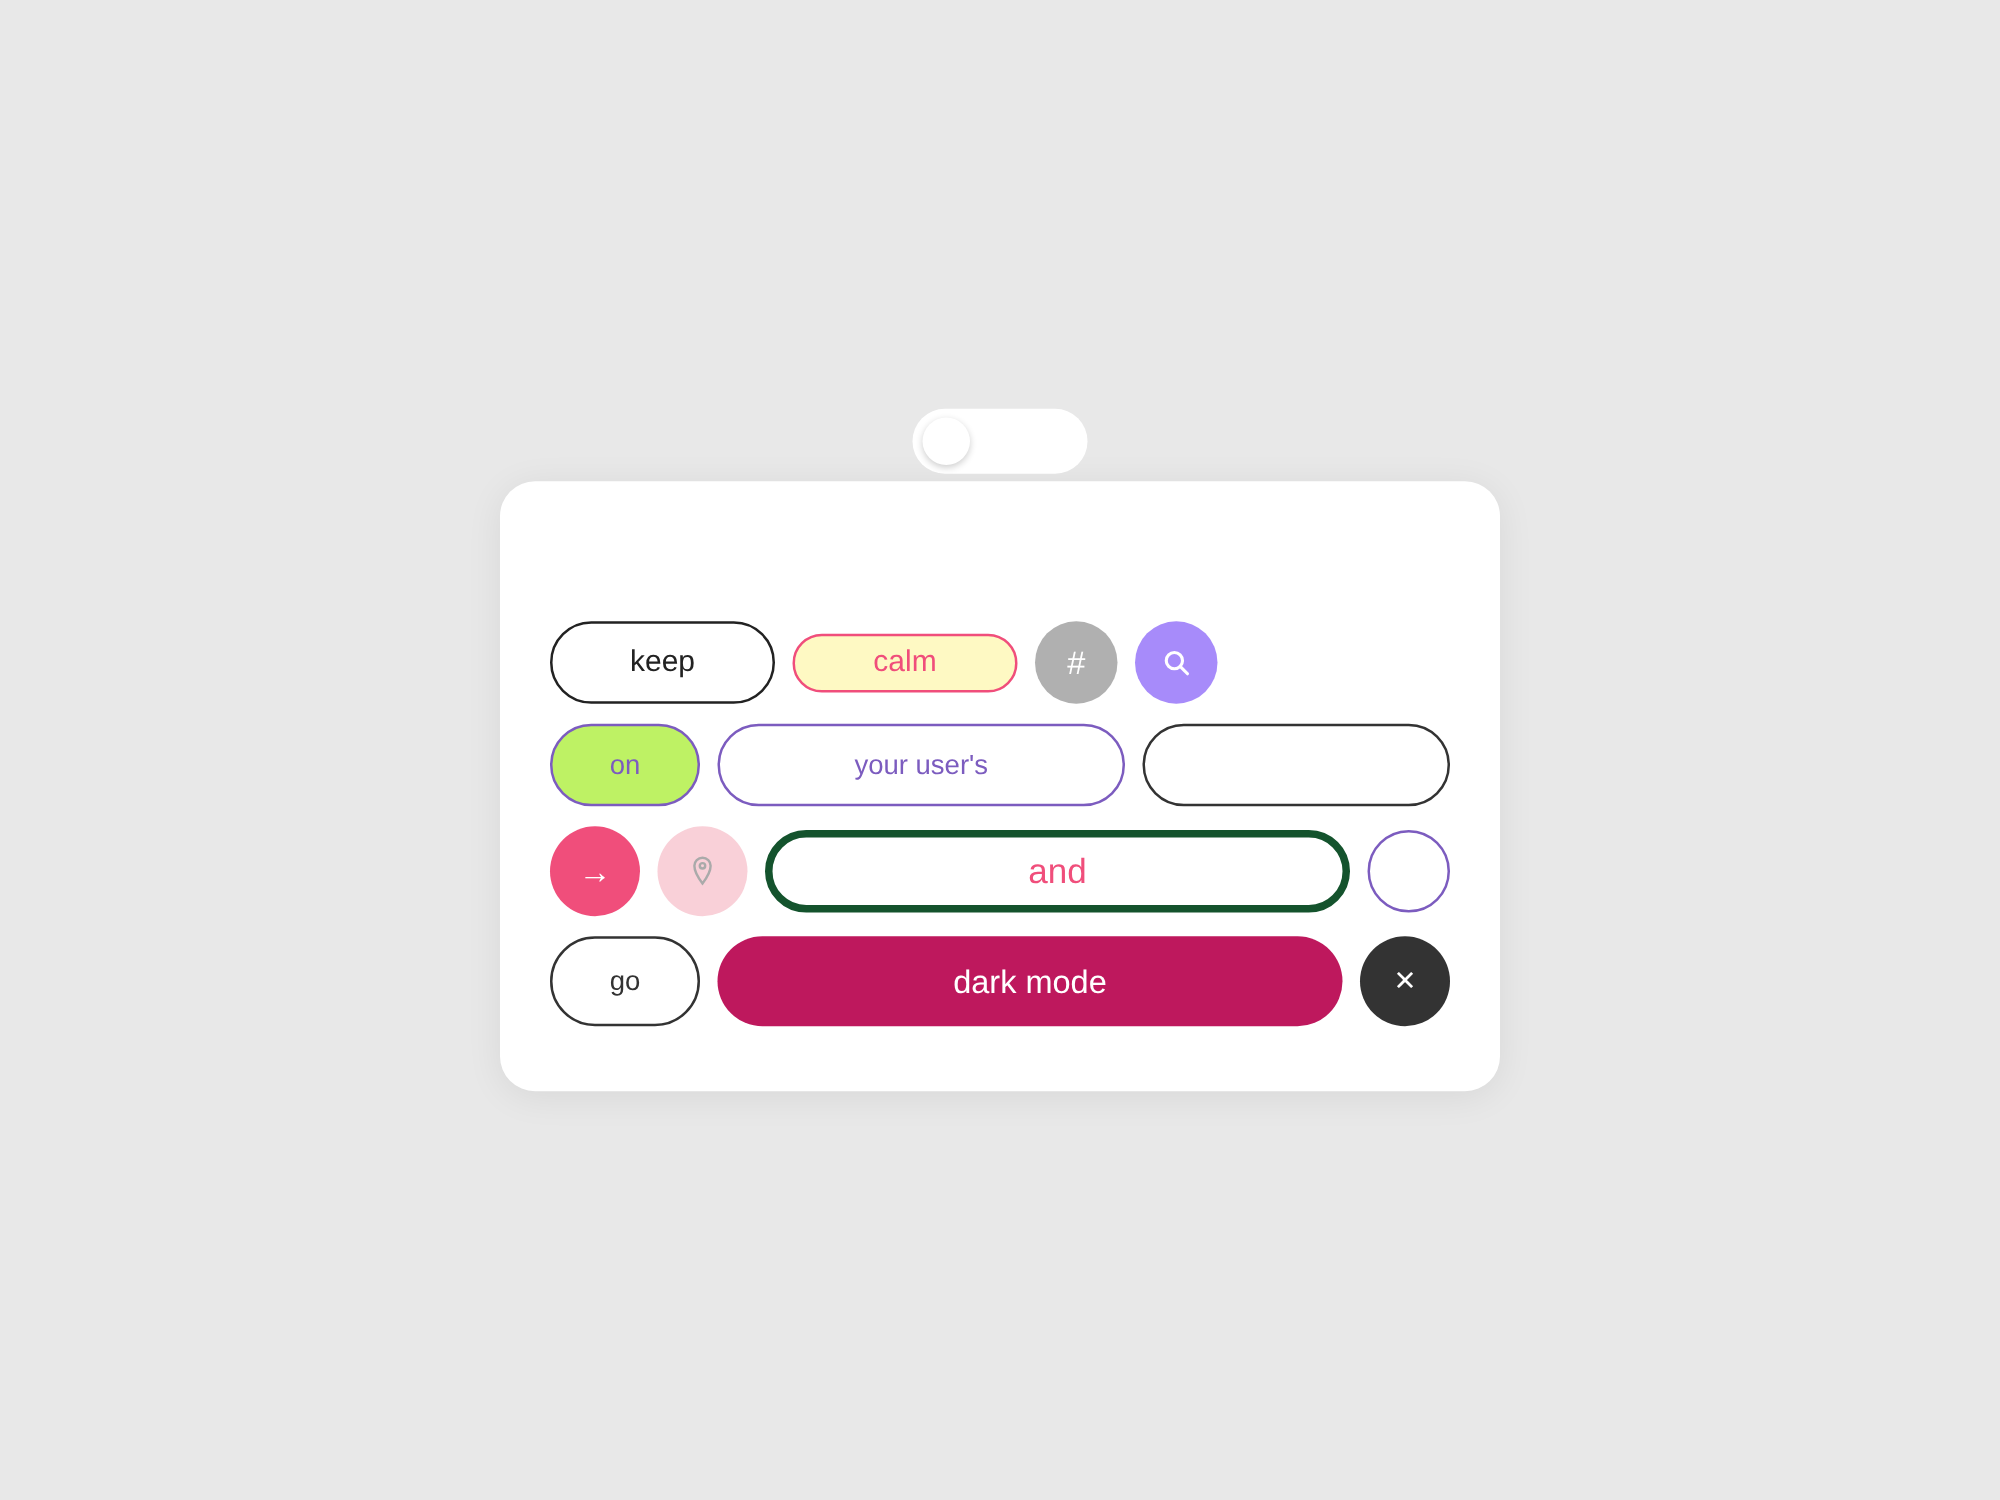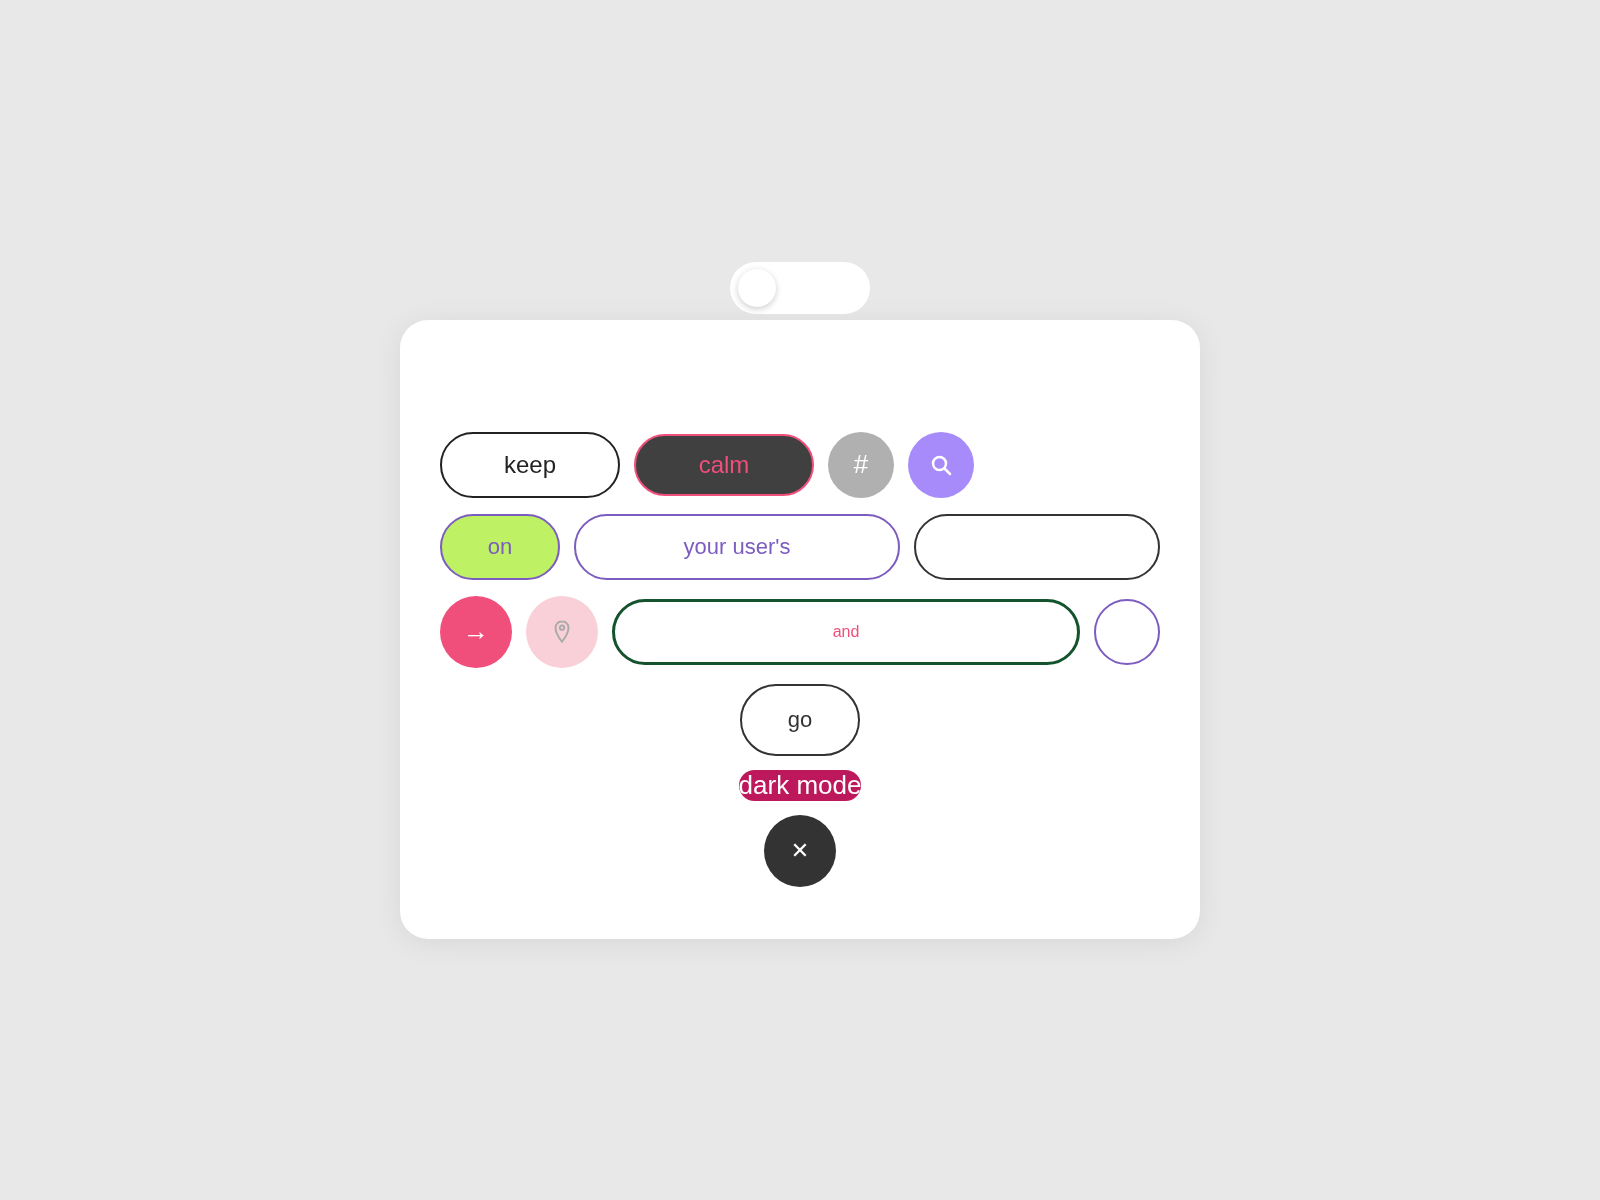--- a/index.html
+++ b/index.html
@@ -72,21 +72,20 @@
 
     .row {
       display: flex;
       align-items: center;
       gap: 14px;
       margin-bottom: 16px;
     }
 
     .row:last-child {
       margin-bottom: 12px;
-      flex-direction: column;
     }
 
     .btn {
       display: flex;
       align-items: center;
       justify-content: center;
       border-radius: 50px;
       cursor: pointer;
       font-size: 22px;
       font-weight: 400;
@@ -101,24 +100,24 @@
       background: white;
       color: #222;
       padding: 0 40px;
       height: 66px;
       font-size: 24px;
       min-width: 180px;
     }
 
     .btn-calm {
       border: 2px solid #f04e7b;
-      background: #404040;
+      background: #fef9c3;
       color: #f04e7b;
       padding: 0 40px;
-      height: 62px;
+      height: 47px;
       font-size: 24px;
       min-width: 180px;
     }
 
     .btn-hash {
       width: 66px;
       height: 66px;
       background: #b0b0b0;
       color: white;
       font-size: 26px;
@@ -197,26 +196,26 @@
       font-size: 22px;
       border-radius: 50%;
       border: none;
       flex-shrink: 0;
       display: flex;
       align-items: center;
       justify-content: center;
     }
 
     .btn-and {
-      border: 3px solid #14532d;
+      border: 6px solid #14532d;
       background: white;
       color: #f04e7b;
       padding: 0 40px;
       height: 66px;
-      font-size: 16px;
+      font-size: 28px;
       flex: 1;
     }
 
     .btn-empty-circle {
       width: 66px;
       height: 66px;
       border: 2px solid #7c5cbf;
       background: white;
       border-radius: 50%;
       flex-shrink: 0;

